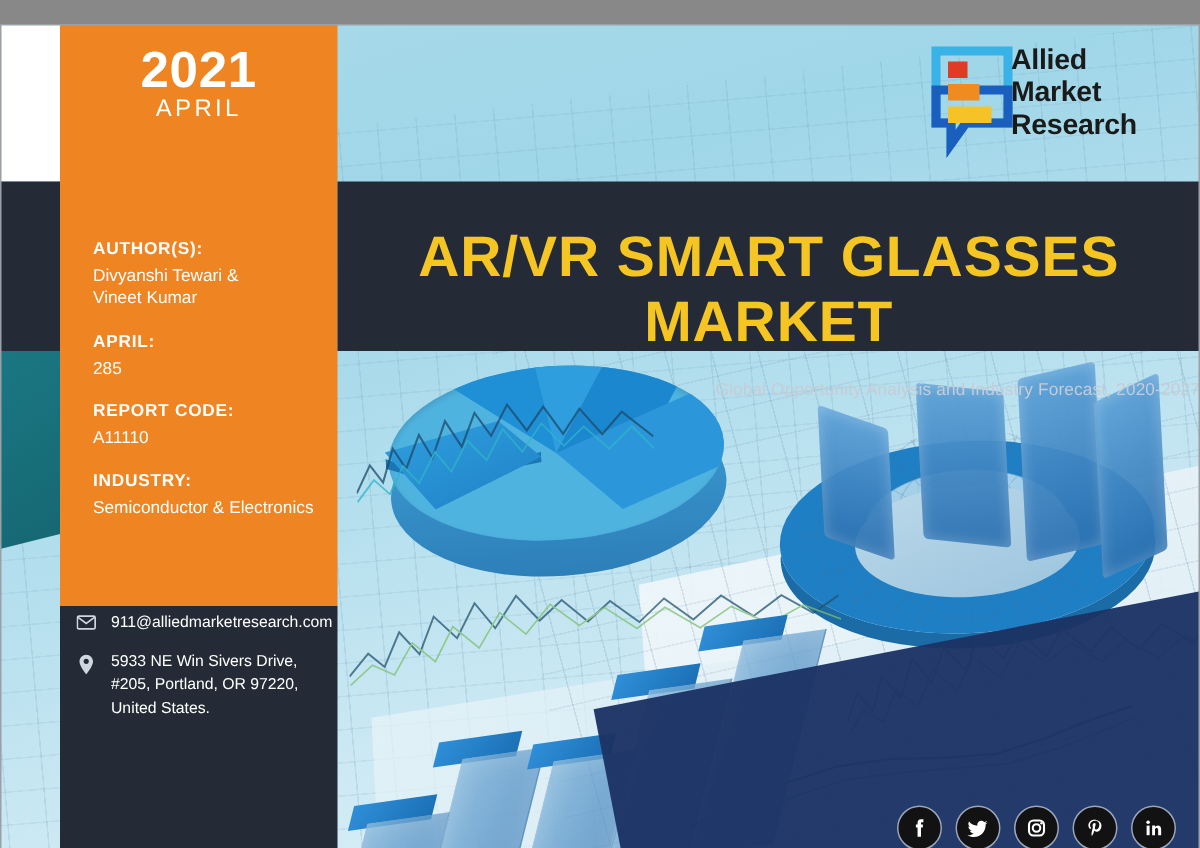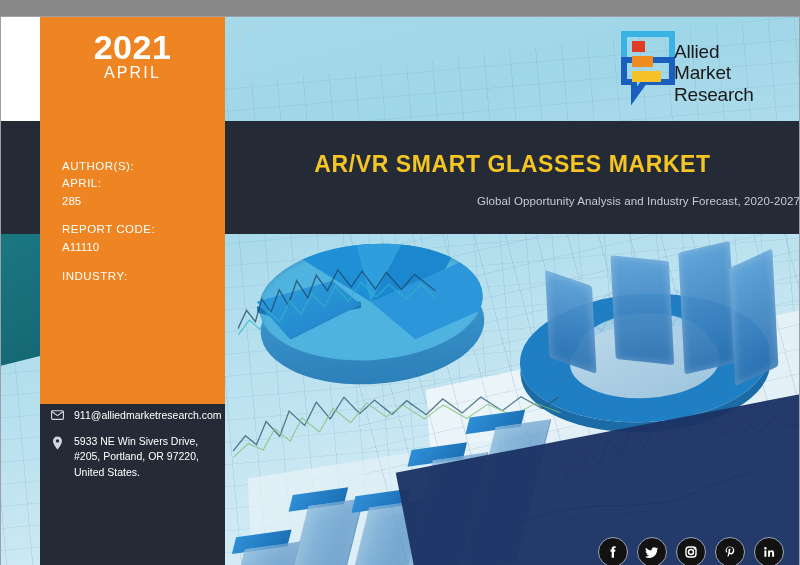--- a/index.html
+++ b/index.html
@@ -157,21 +157,21 @@
     color:#ffffff; font-size:34px; font-weight:700; letter-spacing:.5px;
     line-height:1.02;
   }
   .month {
     color:#ffffff; font-size:16px; font-weight:400; letter-spacing:2.2px;
     margin-top:-1px;
   }
 
   .meta { padding:0 0 0 22px; margin-top:78px; color:#ffffff; }
   .meta-label {
-    font-size:11.5px; font-weight:400; letter-spacing:.5px; margin-bottom:5px;
+    font-size:11.5px; font-weight:700; letter-spacing:.5px; margin-bottom:5px;
   }
   .meta-value {
     font-size:11.5px; font-weight:400; line-height:1.35; margin-bottom:14px;
   }
 
   
   .navy-contact {
     position:absolute; left:40px; top:388px; width:185px; height:222px;
     background:#252b36; color:#ffffff;
     padding:4px 10px 10px 0;
@@ -180,36 +180,36 @@
   .cicon { width:34px; flex:0 0 34px; display:flex; justify-content:center;
            padding-top:2px; color:#cfd6e0; }
   .ctext { font-size:10.5px; line-height:1.45; }
 
   
   .title-band {
     position:absolute; left:225px; top:105px; width:575px; height:113px;
     background:#252b36;
   }
   .title {
-    color:#f5c523; font-size:23px; font-weight:700; letter-spacing:.6px;
+    color:#f5c523; font-size:38px; font-weight:700; letter-spacing:.6px;
     text-align:center; margin-top:30px;
   }
   .subtitle {
     color:#c6ccd6; font-size:11.5px; text-align:right; margin-top:17px;
     letter-spacing:.1px;
   }
   
   .navy-strip-l { position:absolute; left:0; top:105px; width:40px; height:113px;
                   background:#252b36; }
 
   
   .logo { position:absolute; right:14px; top:14px; width:168px; height:78px; }
   .logo-text {
-    position:absolute; left:56px; top:11px;
-    font-size:19px; font-weight:400; color:#1a1a1a; line-height:1.13;
+    position:absolute; left:56px; top:0;
+    font-size:19px; font-weight:700; color:#1a1a1a; line-height:1.13;
     letter-spacing:-.2px;
   }
 
   
   .navy-diag {
     position:absolute; right:-30px; bottom:-40px; width:420px; height:190px;
     background:#1d3465; transform:rotate(-11deg); opacity:.97;
   }
   .socials {
     position:absolute; right:16px; bottom:14px; display:flex; gap:9px;
@@ -306,25 +306,28 @@
   <div class="navy-strip-l"></div>
 
   <div class="orange-col">
     <div class="date-block">
       <div class="year">2021</div>
       <div class="month">APRIL</div>
     </div>
 
     <div class="meta">
       <div class="meta-label">AUTHOR(S):</div>
+      <div class="meta-value" style="white-space:pre-line">Divyanshi Tewari &amp;
+Vineet Kumar</div>
       <div class="meta-label">APRIL:</div>
       <div class="meta-value">285</div>
       <div class="meta-label">REPORT CODE:</div>
       <div class="meta-value">A11110</div>
       <div class="meta-label">INDUSTRY:</div>
+      <div class="meta-value">Semiconductor &amp; Electronics</div>
     </div>
   </div>
 
   <div class="navy-contact">
     <div class="crow">
       <span class="cicon">
         <svg width="13" height="10" viewBox="0 0 16 12">
           <rect x="0.7" y="0.7" width="14.6" height="10.6" rx="1.3" fill="none" stroke="#cfd6e0" stroke-width="1.4"></rect>
           <path d="M1 1.6 L8 6.8 L15 1.6" fill="none" stroke="#cfd6e0" stroke-width="1.4"></path>
         </svg>

